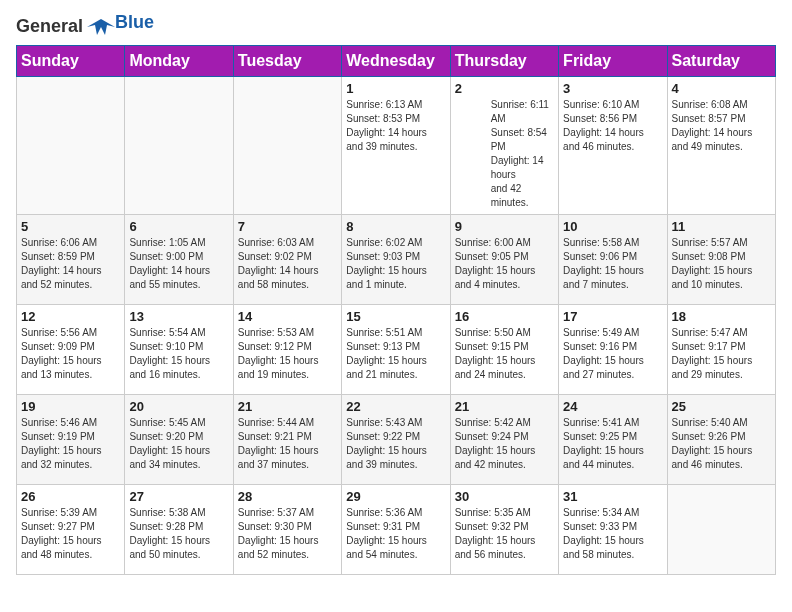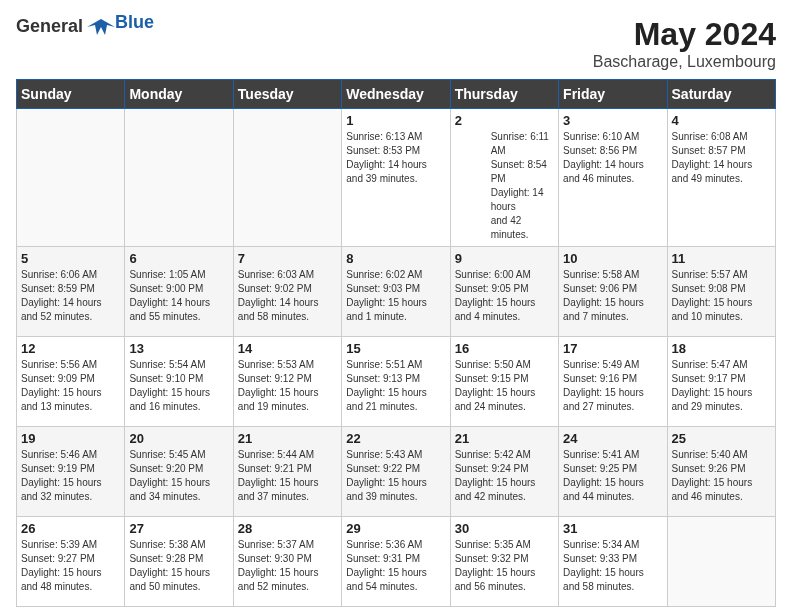--- a/index.html
+++ b/index.html
@@ -37,23 +37,23 @@
     .location {
       font-size: 16px;
       color: #444;
     }
     table {
       width: 100%;
       border-collapse: collapse;
       table-layout: fixed;
     }
     thead tr th {
-      background: #404040;
+      background: #a21caf;
       color: #fff;
-      font-size: 14px;
+      font-size: 16px;
       font-weight: bold;
       padding: 6px 4px;
       text-align: left;
       border: 1px solid #1a5fa8;
     }
     tbody tr td {
       border: 1px solid #ccc;
       vertical-align: top;
       padding: 4px 4px;
       font-size: 10px;
@@ -85,24 +85,20 @@
 <div class="header">
   <div class="logo">
     <div class="logo-row">
       <span style="font-size:18px;font-weight:bold;color:#333;">General</span>
       <svg width="28" height="20" viewBox="0 0 28 20">
         <polygon points="14,2 28,10 20,8 18,18 14,10 10,18 8,8 0,10" fill="#1a5fa8"></polygon>
       </svg>
     </div>
     <div style="font-size:18px;font-weight:bold;color:#1a5fa8;margin-top:-4px;text-align:right;">Blue</div>
   </div>
-  <div class="title-block">
-    <div class="month-year">May 2024</div>
-    <div class="location">Bascharage, Luxembourg</div>
-  </div>
 </div>
 
 <table>
   <thead>
     <tr>
     <th>Sunday</th>
         <th>Monday</th>
         <th>Tuesday</th>
         <th>Wednesday</th>
         <th>Thursday</th>

